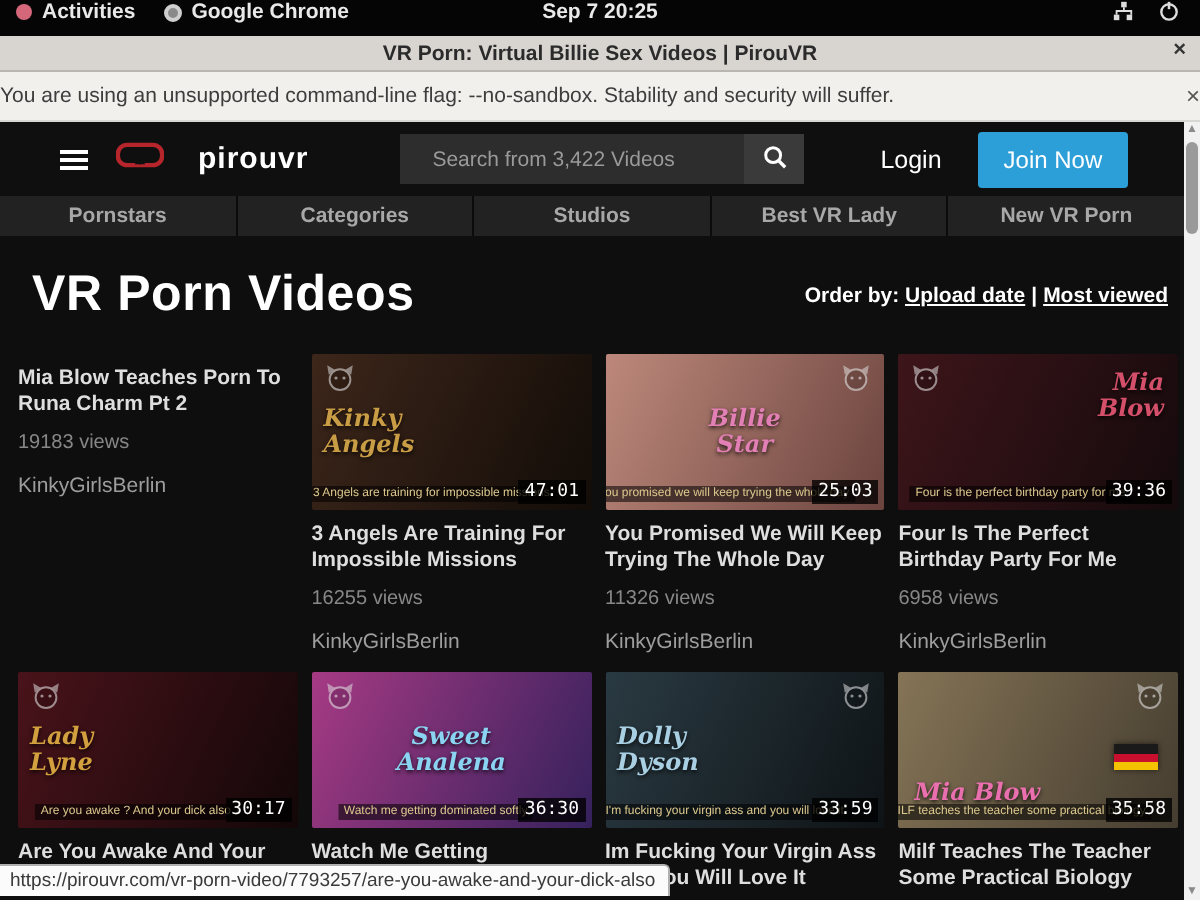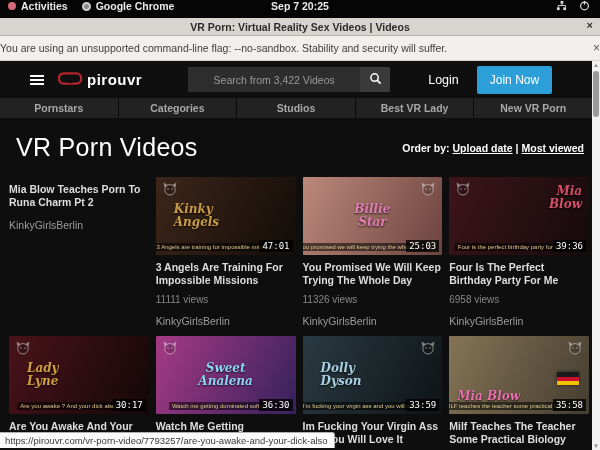--- a/index.html
+++ b/index.html
@@ -29,48 +29,48 @@
   
   .scrollbar { position:absolute; top:0; right:0; bottom:0; width:8px; background:#f1f1f1; z-index:40; display:flex; flex-direction:column; align-items:center; }
   .sb-arrow { color:#8a8a8a; font-size:6px; line-height:8px; height:8px; }
   .sb-thumb { width:6px; height:46px; background:#9a9a9a; border-radius:3px; margin-top:2px; }
   .sb-arrow.down { margin-top:auto; }
 
   
   .navbar { height:37px; background:#0f0f0f; display:flex; align-items:center; padding-left:30px; }
   .burger { width:14px; display:flex; flex-direction:column; gap:2px; cursor:pointer; }
   .burger span { height:2px; background:#fff; display:block; }
-  .logo { display:flex; align-items:center; gap:5px; margin-left:14px; cursor:pointer; }
+  .logo { display:flex; align-items:center; gap:17px; margin-left:14px; cursor:pointer; }
   .logo-text { color:#fff; font-size:15px; font-weight:bold; letter-spacing:.5px; }
   .search-wrap { display:flex; margin-left:46px; }
-  .search-input { width:172px; height:25px; background:#2d2d2d; border:none; outline:none; color:#bbb; font-size:10.5px; padding:0 2px; font-family:"Liberation Sans", sans-serif;text-align:center; }
+  .search-input { width:172px; height:25px; background:#2d2d2d; border:none; outline:none; color:#bbb; font-size:10.5px; padding:0 16px; font-family:"Liberation Sans", sans-serif; }
   .search-input::placeholder { color:#9a9a9a; }
   .search-btn { width:30px; height:25px; background:#3a3a3a; border:none; display:flex; align-items:center; justify-content:center; cursor:pointer; }
   .login { color:#fff; font-size:12.5px; margin-left:38px; cursor:pointer; }
   .join-btn { margin-left:18px; background:#2d9fd8; color:#fff; border:none; font-size:12px; font-weight:normal; padding:7px 13px; border-radius:2px; cursor:pointer; font-family:"Liberation Sans", sans-serif; }
 
   
   .menubar { height:20px; display:grid; grid-template-columns:repeat(5,1fr); gap:1px; background:#0b0b0b; margin-right:8px; }
   .menubar .mitem { background:#222; color:#a8a8a8; font-size:10.5px; font-weight:bold; display:flex; align-items:center; justify-content:center; cursor:pointer; }
 
   
   .head-row { display:flex; align-items:center; justify-content:space-between; margin:15px 16px 15px 16px; }
-  .page-title { color:#fff; font-size:25px; font-weight:normal; letter-spacing:.3px; }
+  .page-title { color:#fff; font-size:25px; font-weight:bold; letter-spacing:.3px; }
   .orderby { color:#fff; font-size:10.5px; font-weight:bold; }
   .orderby a { color:#fff; text-decoration:underline; cursor:pointer; }
   .orderby .sep { margin:0 3px; }
 
   
   .grid { display:grid; grid-template-columns:repeat(4,1fr); column-gap:7px; row-gap:9px; margin:0 11px 0 9px; }
   .card { cursor:pointer; }
   .thumb { position:relative; height:78px; border-radius:1px; overflow:hidden; }
   .duration { position:absolute; right:3px; bottom:3px; background:rgba(0,0,0,.78); color:#fff; font-size:9px; font-family:"DejaVu Sans Mono", monospace; padding:1px 3px; }
   .overlay-name { position:absolute; font-family:"DejaVu Serif", serif; font-style:italic; font-weight:bold; font-size:12px; line-height:1.05; white-space:pre-line; text-shadow:0 1px 2px rgba(0,0,0,.8); }
   .pos-right { top:8px; right:7px; text-align:right; }
-  .pos-left { top:26px; left:18px;font-style:italic; }
+  .pos-left { top:26px; left:6px;font-style:italic; }
   .pos-center { top:26px; left:0; right:0; text-align:center; }
   .pos-bottom-left { bottom:12px; left:8px; }
   .caption { position:absolute; bottom:4px; left:50%; transform:translateX(-58%); background:rgba(0,0,0,.55); color:#dcc98e; font-size:6px; padding:1px 3px; white-space:nowrap; }
   .watermark { position:absolute; top:4px; opacity:.6; }
   .wm-left { left:6px; } .wm-right { right:6px; }
   .flag { position:absolute; right:10px; top:36px; width:22px; height:13px; display:none; box-shadow:0 0 3px rgba(0,0,0,.6); }
   .flag div { height:33.4%; }
   .f1{background:#1a1a1a;} .f2{background:#c8102e;} .f3{background:#f3c300;}
   .card-title { color:#dedede; font-size:10.5px; font-weight:bold; line-height:1.25; margin-top:6px; min-height:26px; }
   .views { color:#878787; font-size:10px; margin-top:7px; }
@@ -106,21 +106,21 @@
     <span class="sysicon">
       <svg viewBox="0 0 12 12" width="11" height="11">
           <circle cx="6" cy="6.5" r="4.2" stroke="#ddd" stroke-width="1.3" fill="none"></circle>
           <path d="M6 1v4" stroke="#ddd" stroke-width="1.4"></path>
         </svg>
     </span>
   </div>
 </div>
 
 <div class="titlebar">
-  <span>VR Porn: Virtual Reality Sex Videos | Videos</span>
+  <span>VR Porn: Virtual Billie Sex Videos | PirouVR</span>
   <span class="close">×</span>
 </div>
 
 <div class="warnbar">
   <span>You are using an unsupported command-line flag: --no-sandbox. Stability and security will suffer.</span>
   <span class="close">×</span>
 </div>
 
 <div class="content">
 
@@ -173,41 +173,42 @@
     <div class="page-title">VR Porn Videos</div>
     <div class="orderby">
       <span>Order by:</span>
       <a>Upload date</a><span class="sep">|</span><a>Most viewed</a>
     </div>
   </div>
 
   <div class="grid" id="grid">
   <div class="card">
     <div class="card-title">Mia Blow Teaches Porn To Runa Charm Pt 2</div>
+    <div class="views">19183 views</div>
     <div class="studio">KinkyGirlsBerlin</div>
   </div>
 
   <div class="card">
     <div class="thumb" style="background: linear-gradient(115deg, rgb(61, 38, 26) 0%, rgb(18, 12, 8) 100%);">
       <span class="watermark wm-left">
         <svg viewBox="0 0 20 20" width="16" height="16">
               <path d="M3 8 L2 2 L7 5 Z M17 8 L18 2 L13 5 Z" fill="#ddd" opacity=".9"></path>
               <circle cx="10" cy="11" r="6.5" stroke="#ddd" stroke-width="1.2" fill="rgba(0,0,0,.25)"></circle>
               <circle cx="7.5" cy="10" r="1" fill="#ddd"></circle>
               <circle cx="12.5" cy="10" r="1" fill="#ddd"></circle>
             </svg>
       </span>
       <span class="overlay-name pos-left" style="color: rgb(201, 157, 69);">Kinky
 Angels</span>
 
       <span class="caption">3 Angels are training for impossible missions</span>
       <span class="duration">47:01</span>
     </div>
     <div class="card-title">3 Angels Are Training For Impossible Missions</div>
-    <div class="views">11111 views</div>
+    <div class="views">16255 views</div>
     <div class="studio">KinkyGirlsBerlin</div>
   </div>
 
   <div class="card">
     <div class="thumb" style="background: linear-gradient(115deg, rgb(189, 136, 123) 0%, rgb(107, 68, 62) 100%);">
       <span class="watermark wm-right">
         <svg viewBox="0 0 20 20" width="16" height="16">
               <path d="M3 8 L2 2 L7 5 Z M17 8 L18 2 L13 5 Z" fill="#ddd" opacity=".9"></path>
               <circle cx="10" cy="11" r="6.5" stroke="#ddd" stroke-width="1.2" fill="rgba(0,0,0,.25)"></circle>
               <circle cx="7.5" cy="10" r="1" fill="#ddd"></circle>

